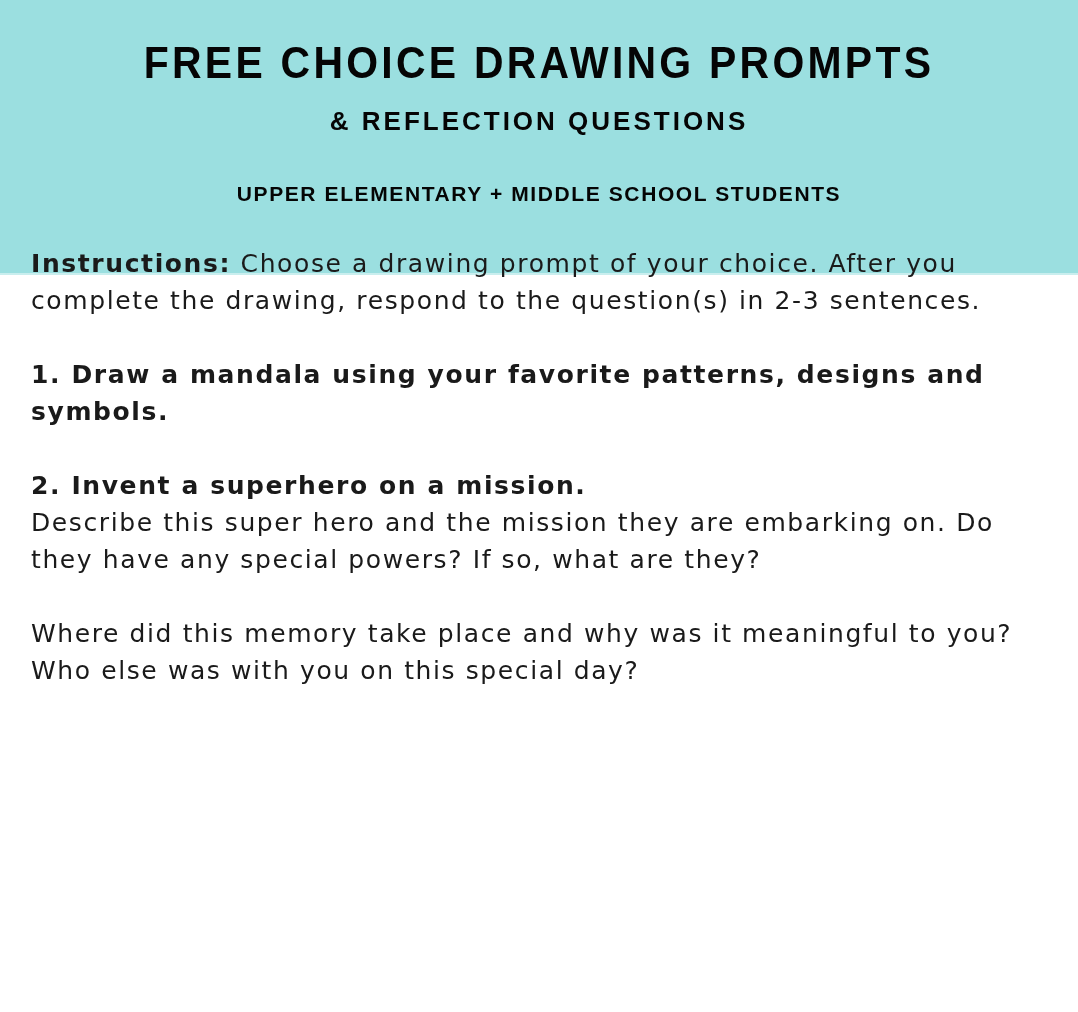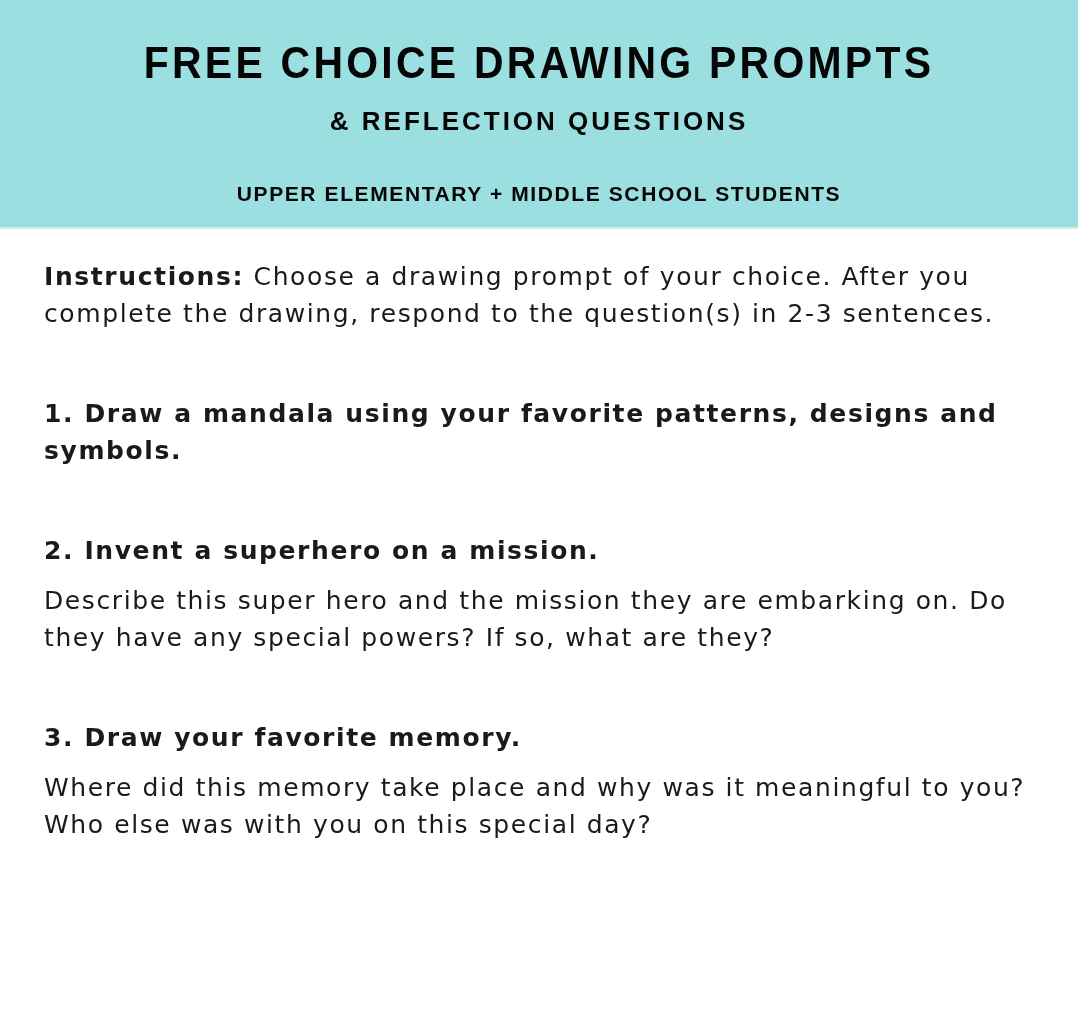--- a/index.html
+++ b/index.html
@@ -1,21 +1,21 @@
 <!DOCTYPE html>
 <html><head>
 <meta charset="utf-8">
 <style>
   html, body { margin: 0; padding: 0; }
   body {
     width: 1078px; height: 1012px; background: #ffffff; overflow: hidden;
     font-family: "DejaVu Sans", sans-serif; color: #1a1a1a;
   }
   .header {
-    background: #9bdfe0; height: 229px; border-bottom: 2px solid #c9eeee;
+    background: #9bdfe0; height: 275px; border-bottom: 2px solid #c9eeee;
     text-align: center; box-sizing: border-box;
   }
   .title1 {
     position: absolute; left: 0; width: 1078px; top: 38px;
     font-family: "Liberation Sans", sans-serif; font-weight: 700;
     font-size: 44px; letter-spacing: 3.5px; color: #050505;
     transform: scaleX(0.93);
   }
   .title2 {
     position: absolute; left: 0; width: 1078px; top: 106px;
@@ -25,21 +25,21 @@
   .title3 {
     position: absolute; left: 0; width: 1078px; top: 182px;
     font-family: "Liberation Sans", sans-serif; font-weight: 700;
     font-size: 21px; letter-spacing: 1.6px; color: #050505;
   }
   .body {
     position: absolute; left: 31px; top: 245px; width: 1030px;
     font-size: 25px; line-height: 37px; letter-spacing: 1.6px;
     font-family: "DejaVu Sans", sans-serif;
   }
-  .body p { margin: 13px; }
+  .body p { margin: 0; }
   .b { font-weight: 700; }
   .gap { height: 37px; }
 </style>
 </head>
 <body>
 
 <div class="header">
   <div class="title1">FREE CHOICE DRAWING PROMPTS</div>
   <div class="title2">&amp; REFLECTION QUESTIONS</div>
   <div class="title3">UPPER ELEMENTARY + MIDDLE SCHOOL STUDENTS</div>
@@ -51,17 +51,16 @@
   </p>
   <div class="gap"></div>
 
   <p class="b">1. Draw a mandala using your favorite patterns, designs and symbols.</p>
   <div class="gap"></div>
 
   <p class="b">2. Invent a superhero on a mission.</p>
   <p>Describe this super hero and the mission they are embarking on. Do they have any special powers? If so, what are they?</p>
   <div class="gap"></div>
 
-  <p class="b">3. Draw your favorite memory.</p>
   <p>Where did this memory take place and why was it meaningful to you? Who else was with you on this special day?</p>
   <div class="gap"></div>
 
 </div>
 
 </body></html>

